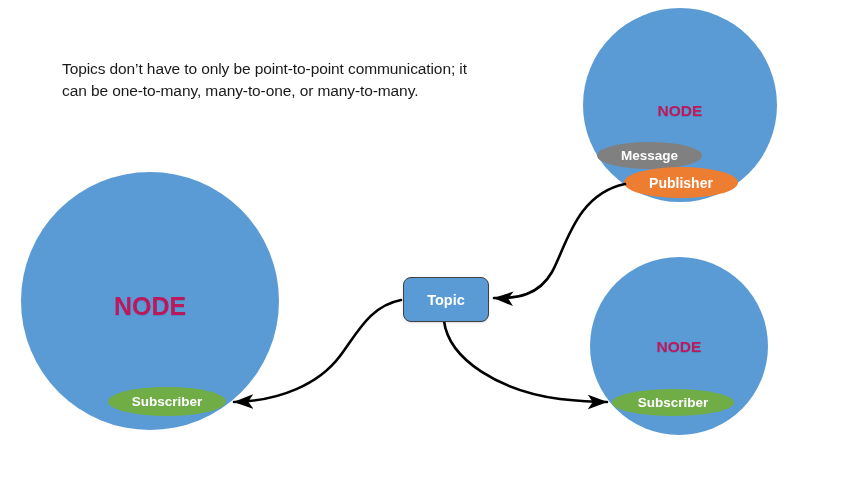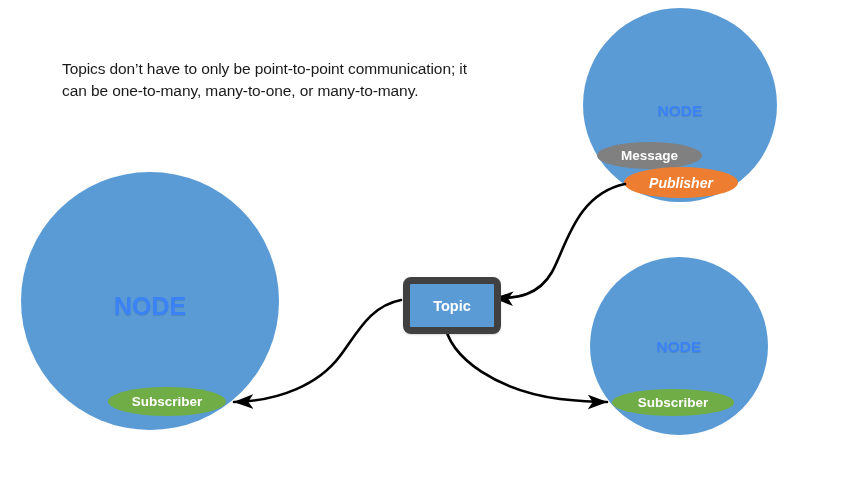--- a/index.html
+++ b/index.html
@@ -36,58 +36,58 @@
     color: #1a1a1a;
     letter-spacing: -0.1px;
   }
   .node-circle {
     position: absolute;
     border-radius: 50%;
     background: #5B9BD5;
   }
   .node-label {
     position: absolute;
-    color: #3b82f6;
+    color: #be185d;
     font-weight: bold;
     text-align: center;
     white-space: nowrap;
     text-shadow: 0 1px 1px rgba(0,0,0,0.12);
   }
   .ellipse {
     position: absolute;
     border-radius: 50%;
     display: flex;
     align-items: center;
     justify-content: center;
     color: #ffffff;
     font-weight: bold;
     white-space: nowrap;
   }
   .topic-box {
     position: absolute;
     background: #5B9BD5;
-    border: 7px solid #404040;
+    border: 1px solid #404040;
     border-radius: 8px;
     display: flex;
     align-items: center;
     justify-content: center;
     color: #ffffff;
     font-weight: bold;
     box-shadow: 0 1px 2px rgba(0,0,0,0.15);
   }
 
   
   #node-left        { left: 21px;  top: 172px; width: 258px; height: 258px; }
   #node-left-label  { left: 21px;  top: 292px; width: 258px; font-size: 25px; }
   #sub-left         { left: 108px; top: 387px; width: 118px; height: 29px; font-size: 13.5px; background:#70AD47; }
 
   #node-tr          { left: 583px; top: 8px;   width: 194px; height: 194px; }
   #node-tr-label    { left: 583px; top: 102px; width: 194px; font-size: 15.5px; }
   #msg-tr           { left: 597px; top: 142px; width: 105px; height: 27px; font-size: 13.5px; background:#808080;text-align:right; }
-  #pub-tr           { left: 624px; top: 167px; width: 114px; height: 31px; font-size: 14px; background:#ED7D31;font-style:italic; }
+  #pub-tr           { left: 624px; top: 167px; width: 114px; height: 31px; font-size: 14px; background:#ED7D31; }
 
   #node-br          { left: 590px; top: 257px; width: 178px; height: 178px; }
   #node-br-label    { left: 590px; top: 338px; width: 178px; font-size: 15.5px; }
   #sub-br           { left: 612px; top: 389px; width: 122px; height: 27px; font-size: 13.5px; background:#70AD47; }
 
   #topic            { left: 403px; top: 277px; width: 84px; height: 43px; font-size: 14.5px; }
 </style>
 </head>
 <body>
 

